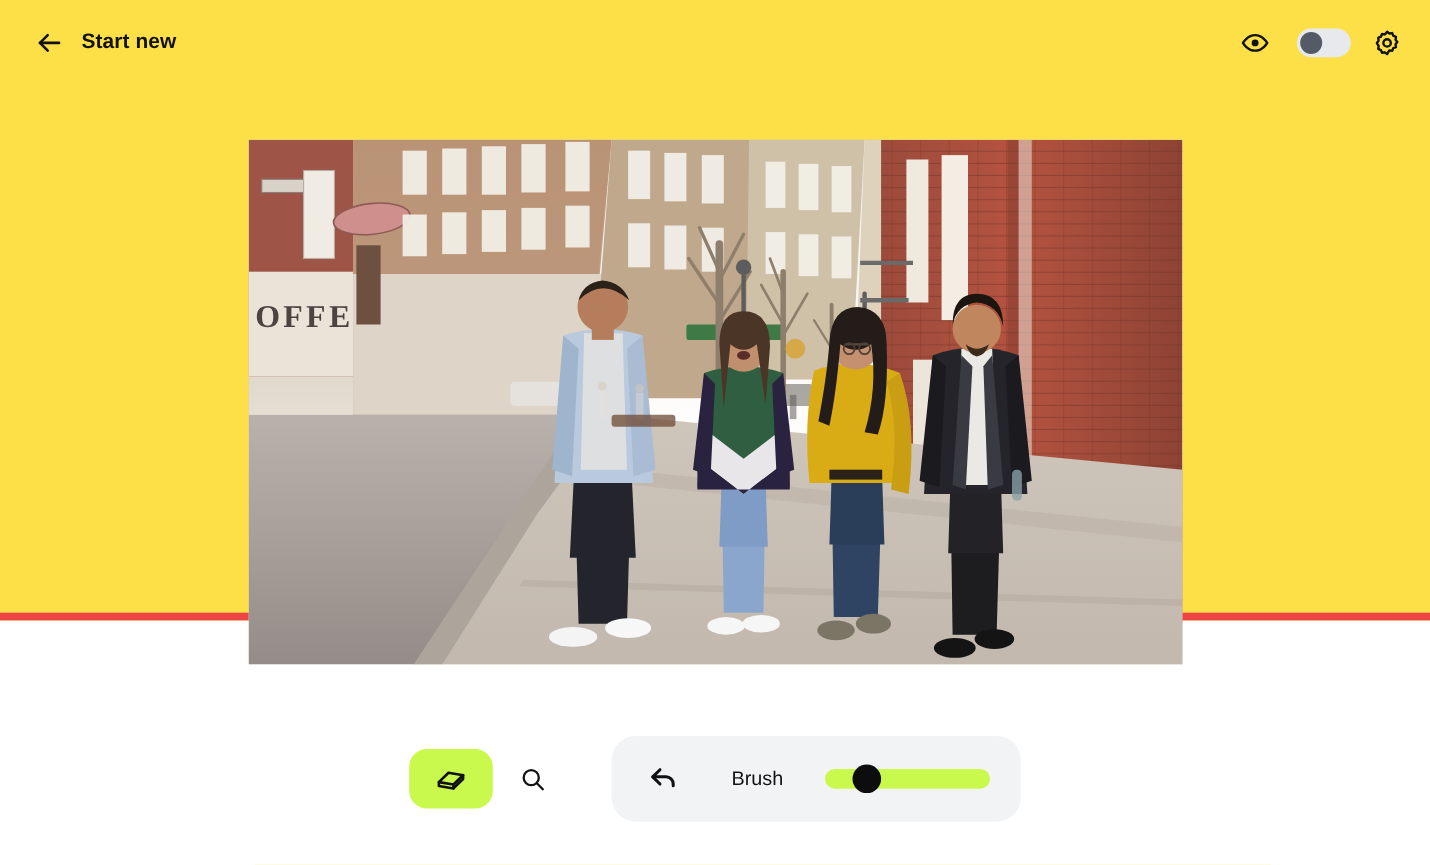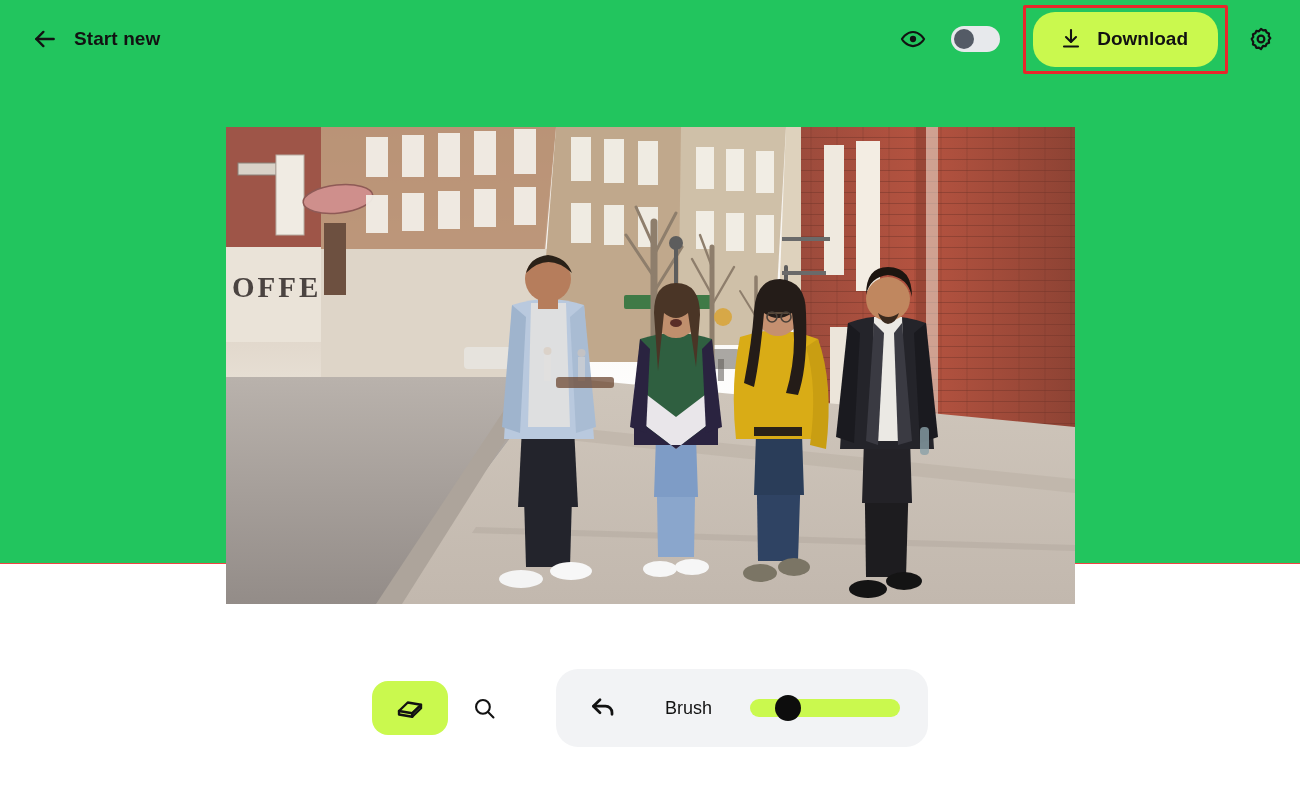--- a/index.html
+++ b/index.html
@@ -15,22 +15,22 @@
     color: #121212;
     overflow: hidden;
     position: relative;
   }
 
   
   .app {
     width: 1300px;
     height: 564px;
     position: relative;
-    background: #22c55e;
-    border-bottom: 1px solid #ef4444;
+    background: #fde047;
+    border-bottom: 7px solid #ef4444;
   }
 
   
   .header {
     position: absolute;
     left: 0; top: 0;
     width: 1300px;
     height: 78px;
     display: flex;
     align-items: center;
@@ -233,32 +233,20 @@
         <svg class="eye-icon" viewBox="0 0 24 24" fill="none" stroke="#121212" stroke-width="2" stroke-linecap="round" stroke-linejoin="round">
           <path d="M1.8 12S5.5 5.5 12 5.5 22.2 12 22.2 12 18.5 18.5 12 18.5 1.8 12 1.8 12z"></path>
           <circle cx="12" cy="12" r="2.9" fill="#121212" stroke="none"></circle>
         </svg>
       </span>
 
       <div class="toggle">
         <div class="knob"></div>
       </div>
 
-      <div class="dl-highlight">
-        <button class="download-btn">
-          <span>
-            <svg class="dl-icon" viewBox="0 0 24 24" fill="none" stroke="#121212" stroke-width="2.1" stroke-linecap="round" stroke-linejoin="round">
-              <line x1="12" y1="3" x2="12" y2="14.5"></line>
-              <polyline points="7,10 12,15 17,10"></polyline>
-              <line x1="5" y1="19.5" x2="19" y2="19.5"></line>
-            </svg>
-          </span>
-          <span class="dl-label">Download</span>
-        </button>
-      </div>
 
       <button class="gear-btn">
         <span>
           <svg class="gear-icon" viewBox="0 0 24 24" fill="none" stroke="#121212" stroke-width="2" stroke-linejoin="round">
             <path d="M12 2.6l1.9 1.5 2.4-.35 .9 2.25 2.25.9-.35 2.4 1.5 1.9-1.5 1.9.35 2.4-2.25.9-.9 2.25-2.4-.35L12 21.4l-1.9-1.5-2.4.35-.9-2.25-2.25-.9.35-2.4L3.4 12l1.5-1.9-.35-2.4 2.25-.9.9-2.25 2.4.35z"></path>
             <circle cx="12" cy="12" r="3.1"></circle>
           </svg>
         </span>
       </button>
 

